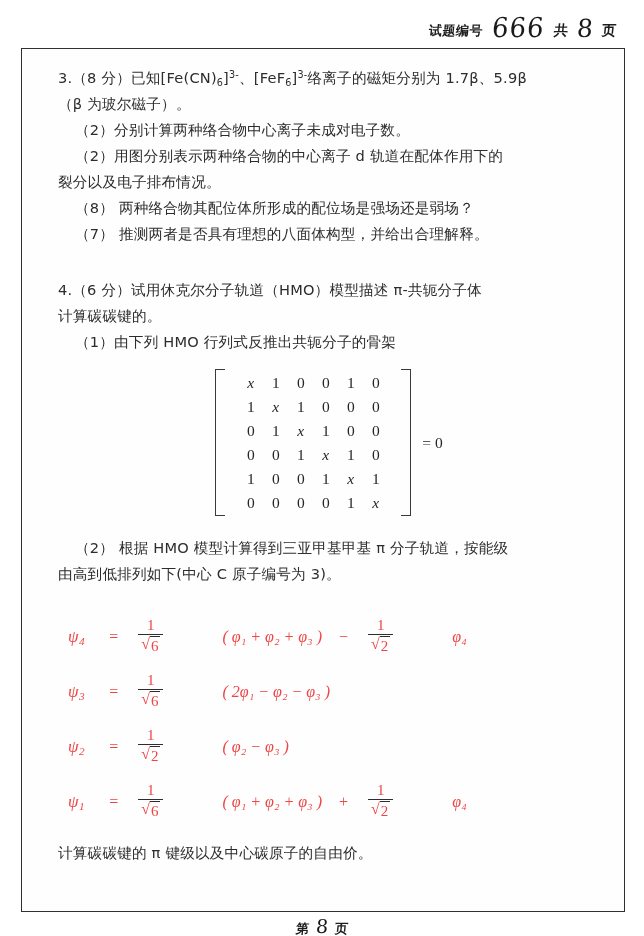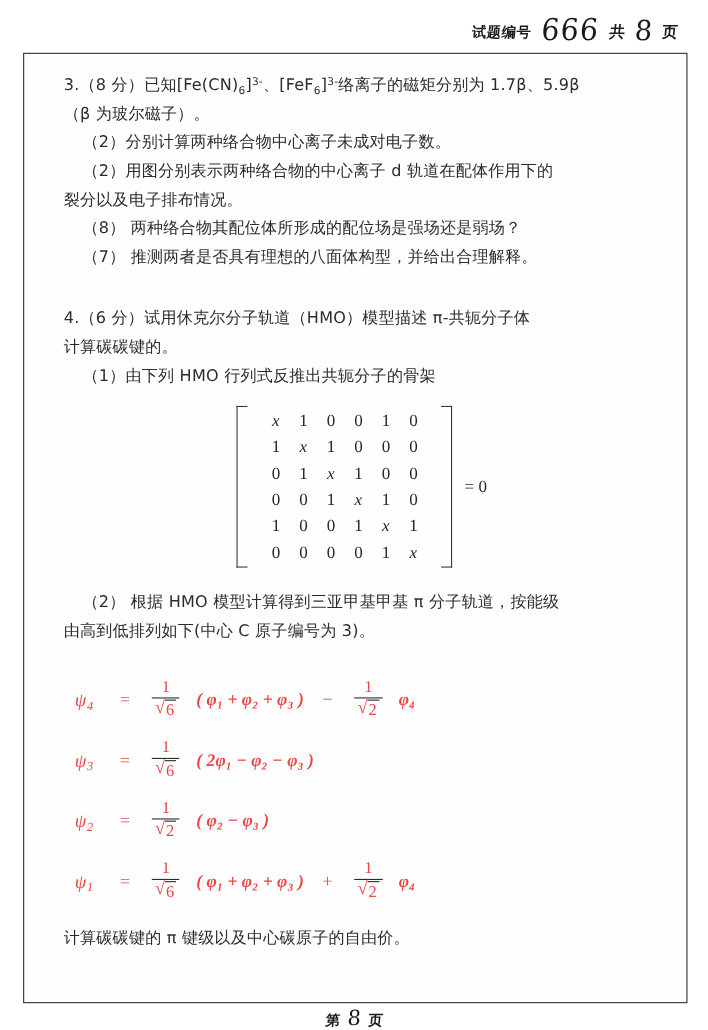--- a/index.html
+++ b/index.html
@@ -168,22 +168,23 @@
   }
   .eq-lhs {
     font-style: italic;
     font-size: 17px;
     margin-right: 7px;
     letter-spacing: 0.5px;
   }
   .eq-op { margin: 0 5px; }
   .phi {
     font-style: italic;
-    font-weight: bold;
+    font-weight: normal;
     font-size: 16px;
+    margin-left: 44px;
   }
   .frac {
     display: inline-flex;
     flex-direction: column;
     align-items: center;
     justify-content: center;
     vertical-align: middle;
     margin: 0 3px;
     line-height: 1;
   }

